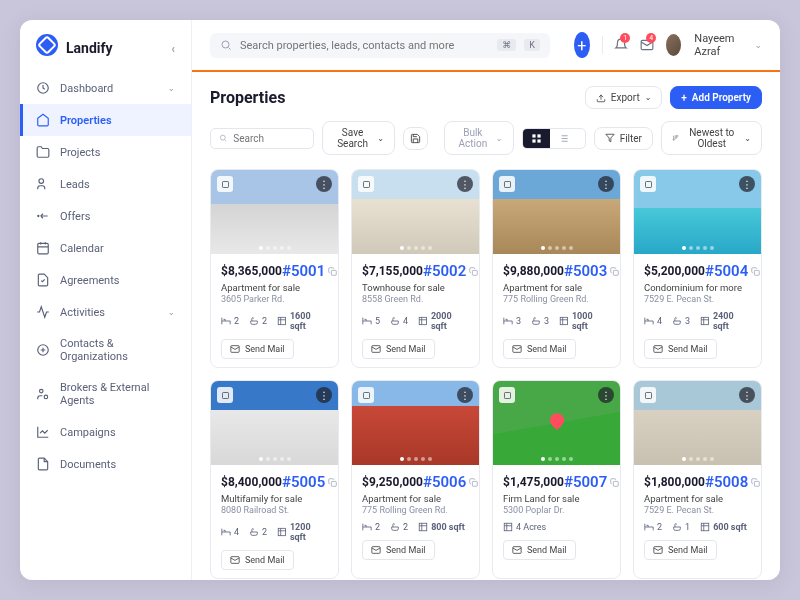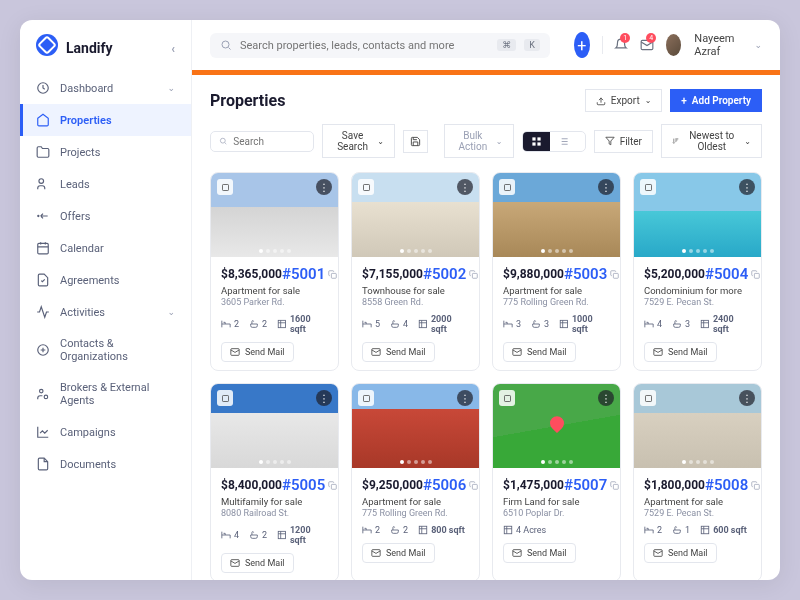--- a/index.html
+++ b/index.html
@@ -10,35 +10,35 @@
 .brand-ico{width:22px;height:22px;background:#2c5ef6;border-radius:50%;display:flex;align-items:center;justify-content:center;position:relative}
 .brand-ico::before{content:"";width:10px;height:10px;border:2px solid #fff;border-radius:3px;transform:rotate(45deg)}
 .collapse{margin-left:auto;color:#9aa0b4;font-size:12px}
 .nav{list-style:none}
 .nav li{padding:9px 16px;display:flex;align-items:center;gap:10px;color:#5a6179;cursor:pointer;font-size:11px;position:relative}
 .nav li.active{background:#eef3ff;color:#2c5ef6;font-weight:600}
 .nav li.active::before{content:"";position:absolute;left:0;top:0;bottom:0;width:3px;background:#2c5ef6}
 .nav .ico{width:14px;height:14px;display:flex;align-items:center;justify-content:center;flex-shrink:0}
 .chev{margin-left:auto;font-size:9px;color:#9aa0b4}
 .main{flex:1;display:flex;flex-direction:column;overflow:hidden}
-.topbar{display:flex;align-items:center;gap:12px;padding:12px 18px;border-bottom:5px solid #f97316}
+.topbar{display:flex;align-items:center;gap:12px;padding:12px 18px;border-bottom:2px solid #f97316}
 .search-top{flex:0 0 340px;background:#f5f6f9;border-radius:6px;display:flex;align-items:center;padding:6px 10px;gap:8px;color:#9aa0b4}
 .search-top input{border:none;background:none;outline:none;flex:1;font-size:11px;color:#444}
 .kbd{background:#e8eaef;padding:1px 5px;border-radius:3px;font-size:9px;color:#6b7280}
 .topbar .sp{flex:1}
 .add-fab{width:26px;height:26px;background:#2c5ef6;border-radius:50%;color:#fff;display:flex;align-items:center;justify-content:center;font-size:16px;cursor:pointer}
 .tb-ico{position:relative;width:20px;height:20px;display:flex;align-items:center;justify-content:center;color:#6b7280}
 .badge{position:absolute;top:-2px;right:-2px;background:#ff4d5e;color:#fff;font-size:7px;border-radius:6px;padding:0 3px;line-height:10px}
 .user{display:flex;align-items:center;gap:13px;font-size:11px;color:#444}
 .avatar{width:22px;height:22px;border-radius:50%;background:linear-gradient(135deg,#8b6f5c,#5a4a3a)}
 .content{padding:14px 18px;overflow:auto;flex:1}
 .hd{display:flex;align-items:center;margin-bottom:12px}
 .hd h2{font-size:16px;font-weight:700}
 .hd .sp{flex:1}
-.btn{border:1px solid #e3e6ed;background:#fff;border-radius:0;padding:5px 10px;font-size:10px;display:flex;align-items:center;gap:5px;cursor:pointer;color:#444}
+.btn{border:1px solid #e3e6ed;background:#fff;border-radius:8px;padding:5px 10px;font-size:10px;display:flex;align-items:center;gap:5px;cursor:pointer;color:#444}
 .btn.primary{background:#2c5ef6;color:#fff;border-color:#2c5ef6;font-weight:600}
 .filters{display:flex;align-items:center;gap:8px;margin-bottom:14px}
 .srch{border:1px solid #e3e6ed;border-radius:5px;padding:4px 8px;display:flex;align-items:center;gap:6px;width:130px}
 .srch input{border:none;outline:none;font-size:10px;width:100%}
 .view-tog{display:flex;border:1px solid #e3e6ed;border-radius:5px;overflow:hidden}
 .view-tog span{padding:4px 8px;display:flex;align-items:center;justify-content:center;cursor:pointer;color:#9aa0b4}
 .view-tog span.act{background:#1a1a2e;color:#fff}
 .grid{display:grid;grid-template-columns:repeat(4,1fr);gap:12px}
 .card{border:1px solid #e8eaef;border-radius:8px;overflow:hidden;background:#fff}
 .img{height:84px;position:relative;background-size:cover;background-position:center}
@@ -606,21 +606,21 @@
   </div>
   <div class="cb">
     <div class="pr-row">
                 <span class="price">$1,475,000</span>
       <span class="pid">#5007 <svg width="9" height="9" viewBox="0 0 24 24" fill="none" stroke="#9aa0b4" stroke-width="2">
                     <rect x="9" y="9" width="13" height="13" rx="2"></rect>
                     <path d="M5 15H4a2 2 0 0 1-2-2V4a2 2 0 0 1 2-2h9a2 2 0 0 1 2 2v1"></path>
                   </svg></span>
               </div>
     <div class="ptype">Firm Land for sale</div>
-    <div class="addr">6510 Poplar Dr.</div>
+    <div class="addr">5300 Poplar Dr.</div>
     <div class="feat">
                 <span><svg width="10" height="10" viewBox="0 0 24 24" fill="none" stroke="currentColor" stroke-width="2">
                     <rect x="3" y="3" width="18" height="18"></rect>
                     <path d="M3 9h18M9 3v18"></path>
                   </svg> 4 Acres</span>
               </div>
     <button class="mail"><svg width="10" height="10" viewBox="0 0 24 24" fill="none" stroke="currentColor" stroke-width="2">
                   <rect x="2" y="4" width="20" height="16" rx="2"></rect>
                   <path d="m2 7 10 6 10-6"></path>
                 </svg> Send Mail</button>

